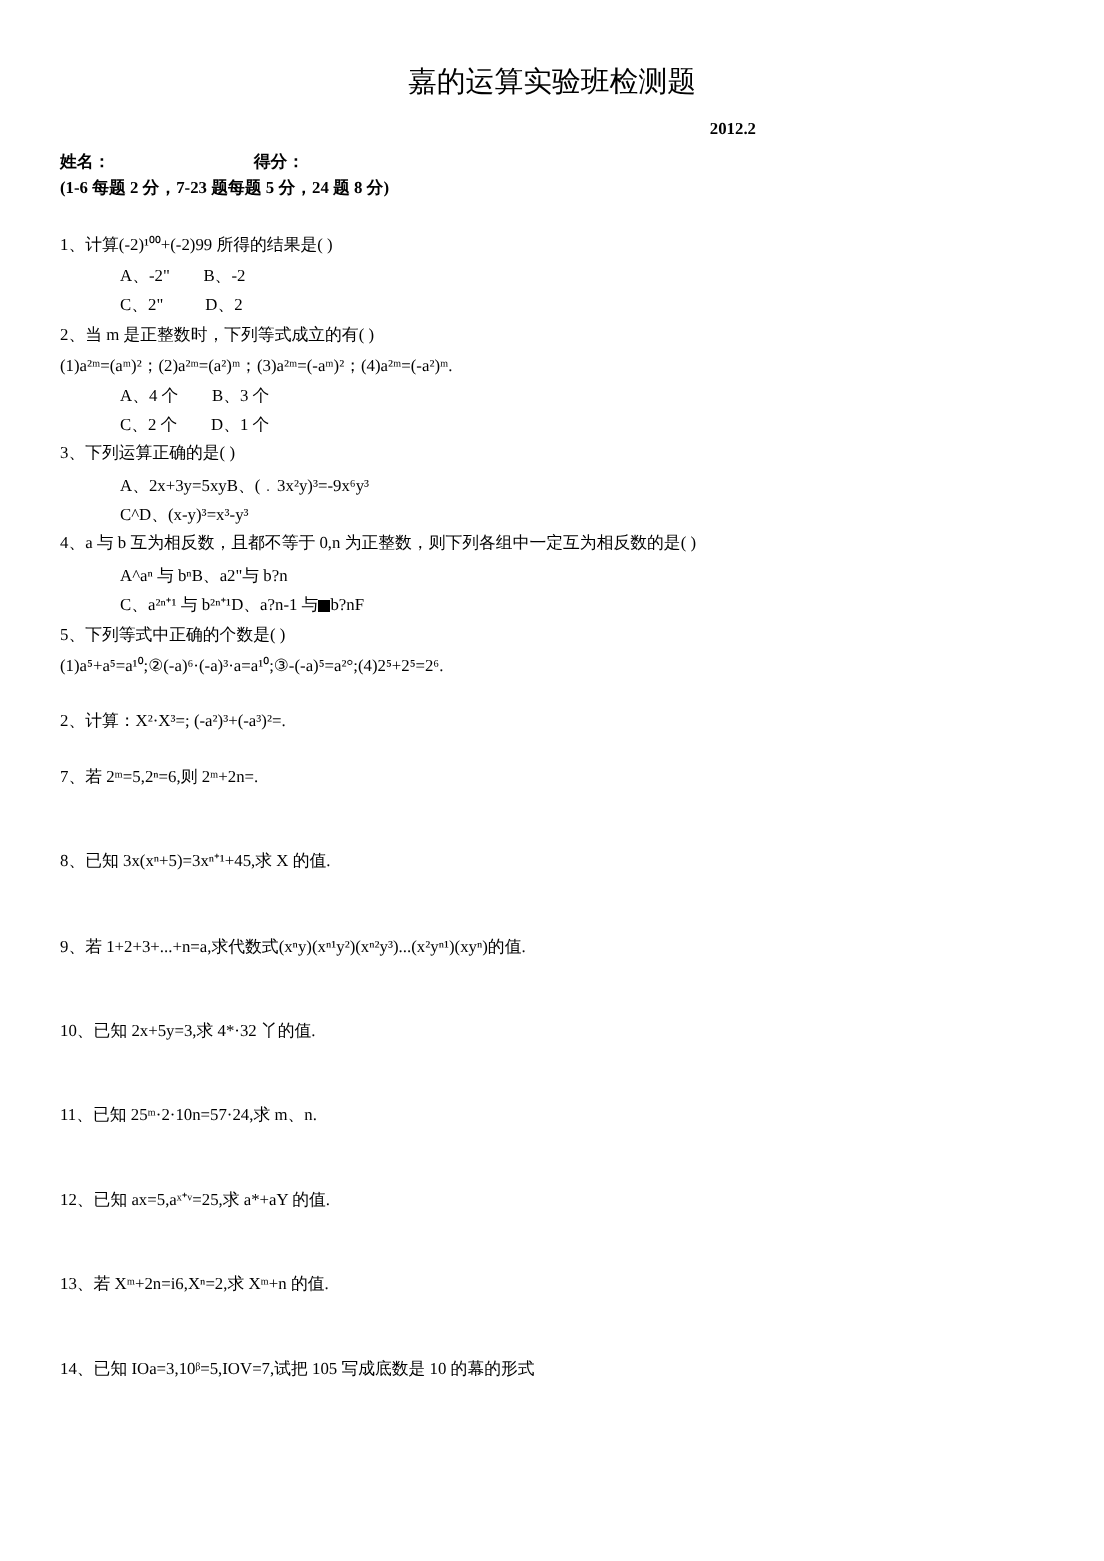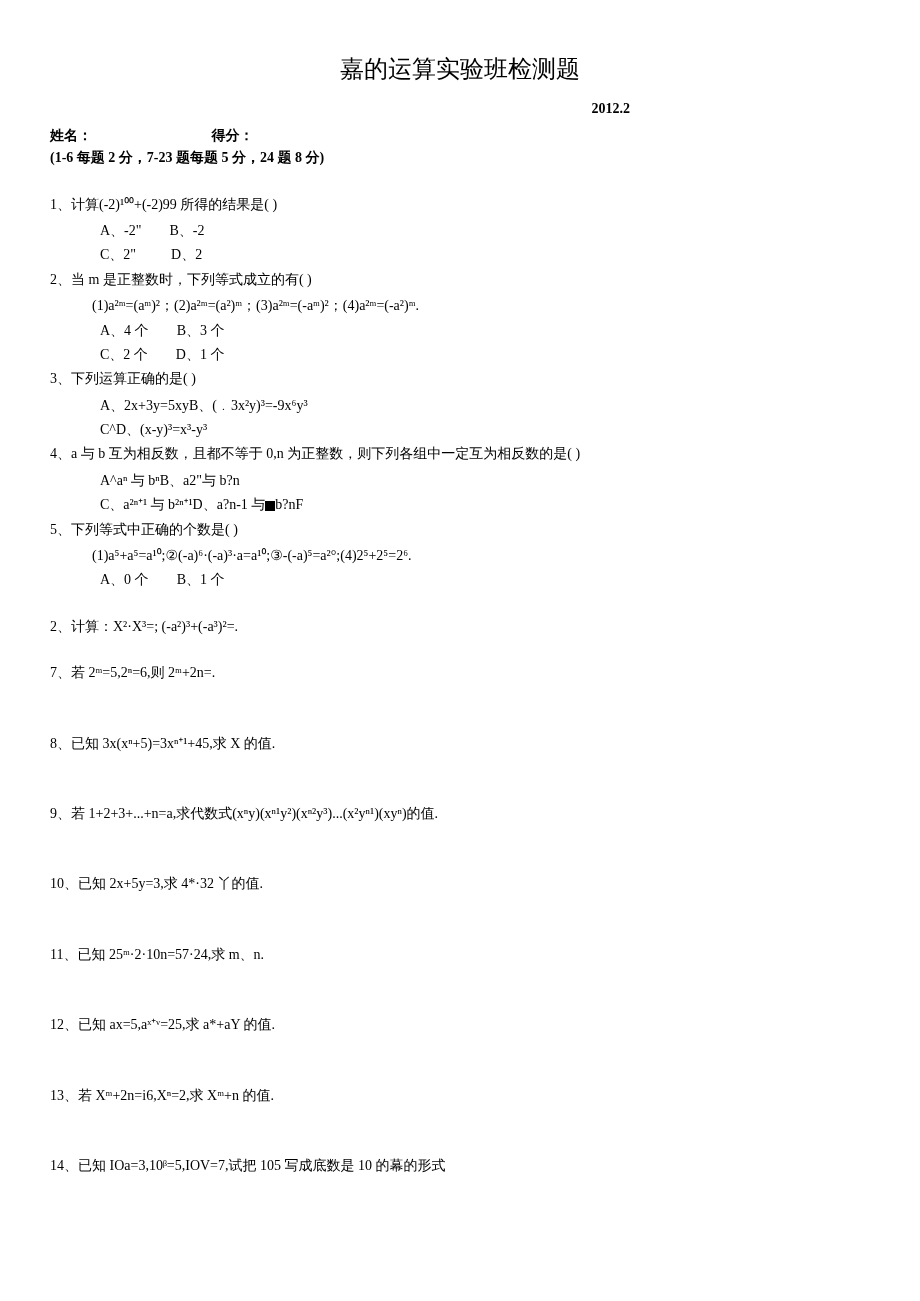--- a/index.html
+++ b/index.html
@@ -50,21 +50,20 @@
     .options {
       padding-left: 50px;
       font-size: 14px;
     }
     .options-line {
       margin-bottom: 2px;
     }
     .sub-line {
       font-size: 14px;
       margin-bottom: 2px;
-      margin-left: 42px;
     }
     .spaced {
       margin-top: 24px;
     }
     .big-spaced {
       margin-top: 48px;
     }
     .black-square {
       display: inline-block;
       width: 10px;
@@ -125,25 +124,20 @@
 <div class="options">
   <div class="options-line">A^aⁿ 与 bⁿB、a2"与 b?n</div>
   <div class="options-line">
     <span>C、a²ⁿ⁺¹ 与 b²ⁿ⁺¹D、a?n-1 与</span><span class="black-square"></span><span>b?nF</span>
   </div>
 </div>
 
 <div class="question">5、下列等式中正确的个数是(            )</div>
 <div class="sub-line">(1)a⁵+a⁵=a¹⁰;②(-a)⁶·(-a)³·a=a¹⁰;③-(-a)⁵=a²°;(4)2⁵+2⁵=2⁶.</div>
 <div class="options">
-  <div class="options-line">
-    <span>A、0 个</span>
-    &nbsp;&nbsp;&nbsp;&nbsp;&nbsp;&nbsp;
-    <span>B、1 个</span>
-  </div>
 </div>
 
 <div class="question spaced">2、计算：X²·X³=;  (-a²)³+(-a³)²=.</div>
 
 <div class="question spaced">7、若 2ᵐ=5,2ⁿ=6,则 2ᵐ+2n=.</div>
 
 <div class="question big-spaced">8、已知 3x(xⁿ+5)=3xⁿ⁺¹+45,求 X 的值.</div>
 
 <div class="question big-spaced">9、若 1+2+3+...+n=a,求代数式(xⁿy)(xⁿ¹y²)(xⁿ²y³)...(x²yⁿ¹)(xyⁿ)的值.</div>
 

